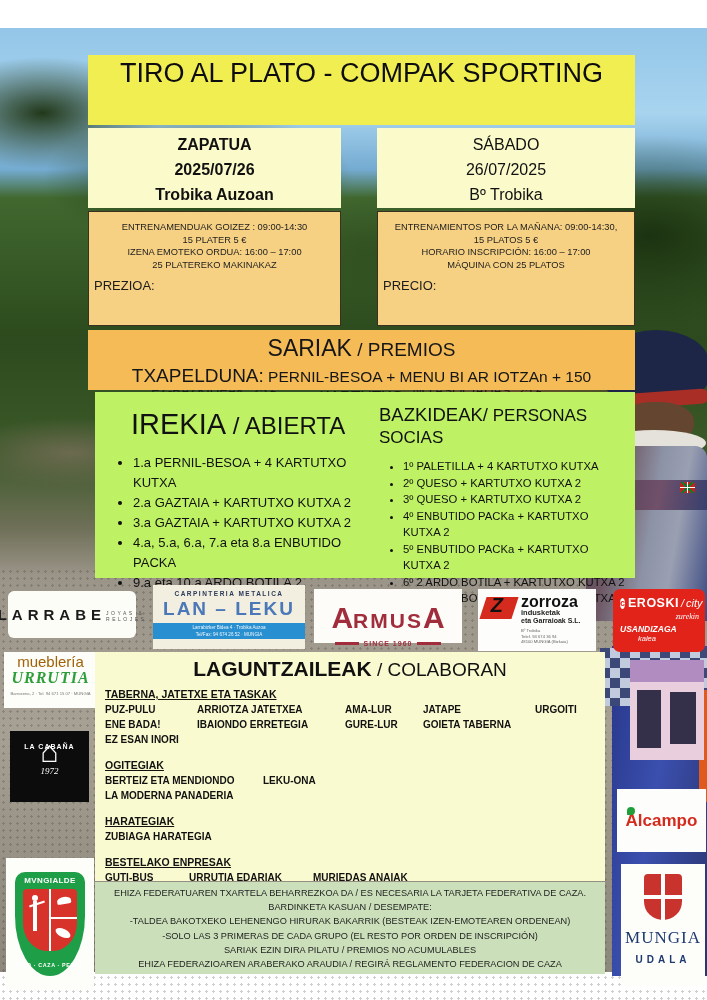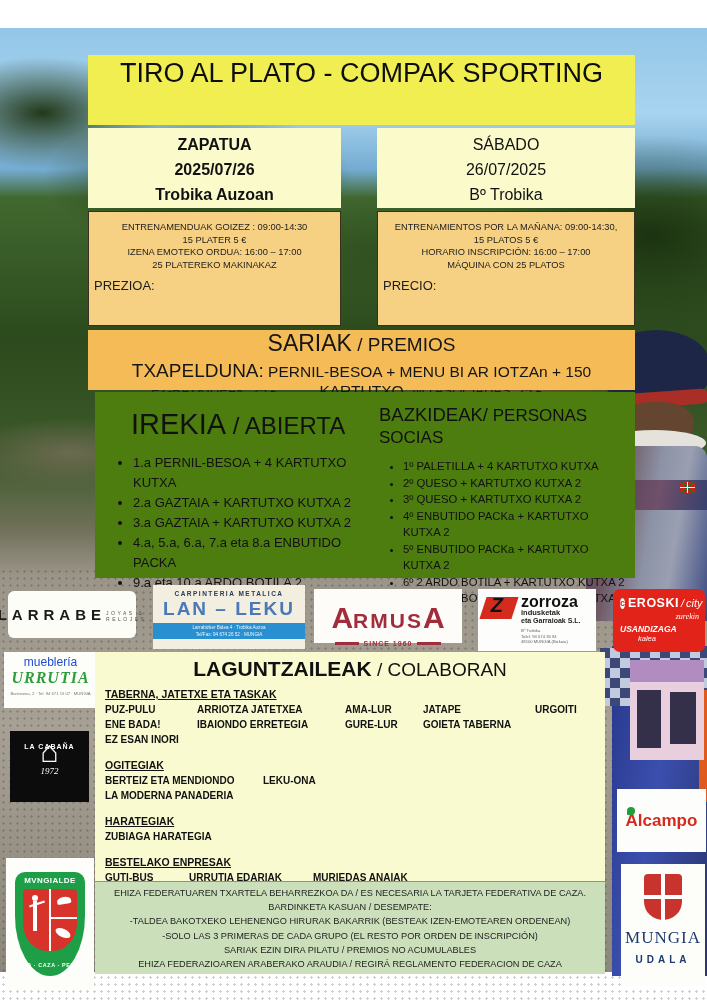--- a/index.html
+++ b/index.html
@@ -56,27 +56,27 @@
   .hdr-es{left:377px;top:128px;width:258px;height:80px;}
   .info{background:#f6d184;border:1px solid #3a3020;padding-top:9px;}
   .info-eu{left:88px;top:211px;width:253px;height:115px;}
   .info-es{left:377px;top:211px;width:258px;height:115px;}
   .info .small{text-align:center;font-size:9.3px;line-height:12.5px;color:#1c1c1c;}
   .info .price-label{font-size:13px;margin:7px 0 4px 5px;color:#1c1c1c;}
   .info .price-wrap{text-align:center;margin-top:1px;}
   .info .price-block{display:inline-block;text-align:left;font-size:13px;line-height:17px;
        white-space:pre;color:#1c1c1c;}
   .sariak{left:88px;top:330px;width:547px;height:60px;background:#f4bb57;text-align:center;
-       color:#161616;}
+       padding-top:5px;color:#161616;}
   .sariak .l1 b{font-size:23px;font-weight:normal;}
   .sariak .l1 span{font-size:19px;}
   .sariak .l2{margin-top:3px;}
   .sariak .l2 .lab{font-size:19px;}
   .sariak .l2 .val{font-size:15.5px;}
-  .prizes{left:95px;top:392px;width:540px;height:186px;background:#4d7c0f;display:flex;}
+  .prizes{left:95px;top:392px;width:540px;height:186px;background:#bef264;display:flex;}
   .pcol-left{width:276px;padding:16px 0 0 14px;box-sizing:border-box;}
   .pcol-right{flex:1;padding:12px 8px 0 8px;box-sizing:border-box;}
   .ptitle-open{margin-left:22px;}
   .ptitle-open .big{font-size:29px;}
   .ptitle-open .sub{font-size:24px;}
   .ptitle-mem{font-size:18.5px;}
   .ptitle-mem .sub{font-size:17px;}
   ul.plist{margin:12px 0 0 0;padding-left:24px;}
   ul.plist li{margin:0;}
   .plist-open li{font-size:13px;line-height:20px;}
@@ -111,21 +111,21 @@
   .eroski .row1{display:flex;align-items:center;}
   .eroski .cmark{width:11px;height:11px;border-radius:50%;background:#fff;color:#e2231a;
        font-size:9px;font-weight:bold;line-height:11px;text-align:center;margin-right:3px;}
   .eroski .nm{font-size:12.5px;font-weight:bold;letter-spacing:.5px;}
   .eroski .city{font-size:11px;font-style:italic;margin-left:2px;}
   .eroski .zur{text-align:right;font-size:8px;font-style:italic;font-family:"Liberation Serif",serif;margin-top:2px;}
   .eroski .street{margin-top:4px;font-size:8.5px;font-weight:bold;font-style:italic;line-height:9px;}
   .eroski .street .k{font-weight:normal;font-size:7.5px;margin-left:18px;}
   
   .urrutia{left:4px;top:652px;width:93px;height:56px;background:#fdfdfa;text-align:center;padding-top:3px;}
-  .urrutia .top{font-size:12px;color:#1d4ed8;line-height:14px;}
+  .urrutia .top{font-size:15px;color:#a16207;line-height:14px;}
   .urrutia .nm{font-size:16px;font-weight:bold;font-style:italic;color:#2e9e3a;
        font-family:"Liberation Serif",serif;line-height:18px;letter-spacing:1px;}
   .urrutia .addr{font-size:4.2px;color:#777;margin-top:4px;}
   .cabana{left:10px;top:731px;width:79px;height:71px;background:#0c0c0c;color:#fff;text-align:center;padding-top:6px;}
   .cabana .house{font-size:30px;line-height:30px;color:#fff;}
   .cabana .nm{font-size:7px;font-weight:bold;letter-spacing:1px;margin-top:-24px;}
   .cabana .yr{font-size:9px;font-style:italic;font-family:"Liberation Serif",serif;margin-top:16px;}
   .mungialde{left:6px;top:858px;width:88px;height:132px;background:#fdfdfa;display:flex;align-items:center;justify-content:center;}
   .shield-outer{position:relative;width:70px;height:104px;background:#1f9e48;
        border-radius:10px 10px 50% 50%/10px 10px 58% 58%;}

